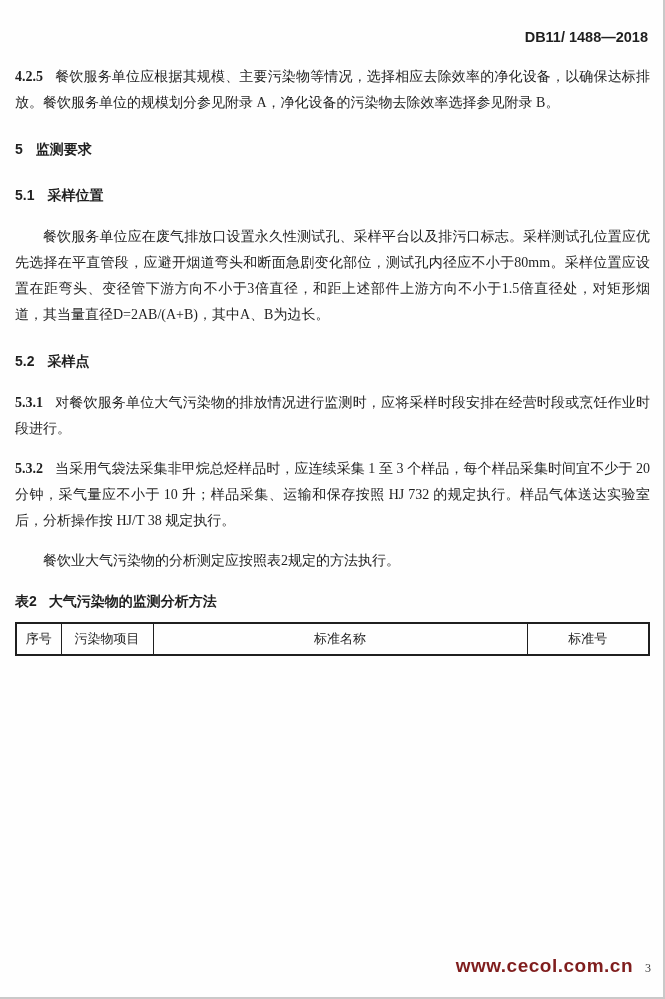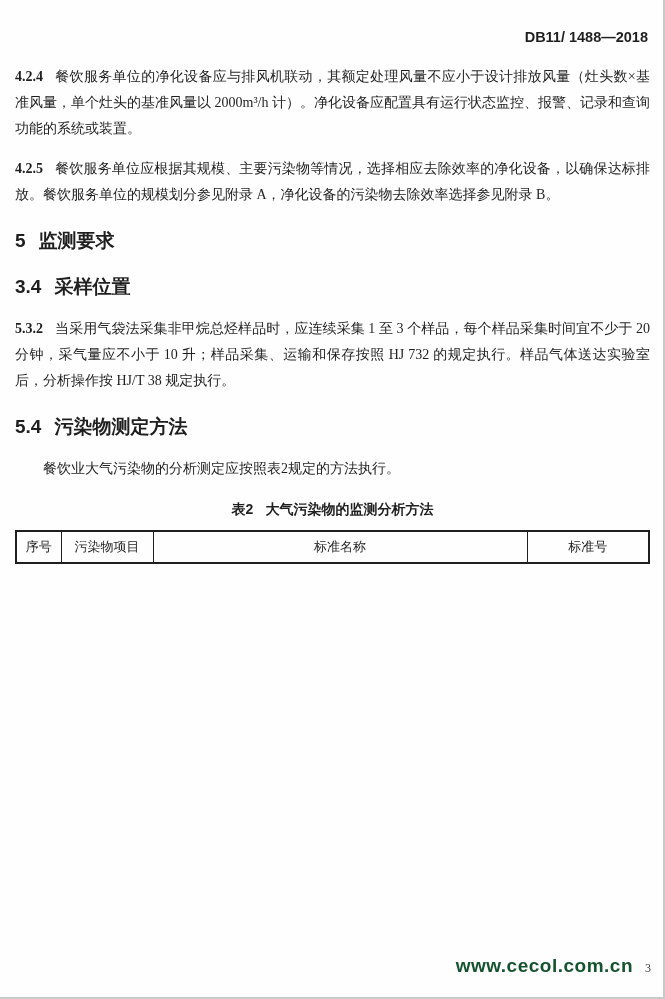--- a/index.html
+++ b/index.html
@@ -22,27 +22,26 @@
     font-weight:bold;
     font-size:14.5px;
     font-family:"Liberation Sans","DejaVu Sans",sans-serif;
     margin:2px 2px 14px 0;
   }
   p { margin:0 0 14px 0; text-align:justify; }
   .clause .num { font-weight:bold; margin-right:12px; white-space:nowrap; }
   .heading {
     font-weight:bold;
     font-family:"Liberation Sans","DejaVu Sans",sans-serif;
-    font-size:19px;
+    font-size:14px;
     margin:20px 0 16px 0;
   }
   .heading .h-num { margin-right:13px; }
   .indent { text-indent:2em; }
   .table-title {
-    text-align:center;
     font-weight:bold;
     font-family:"Liberation Sans","DejaVu Sans",sans-serif;
     margin:4px 0 8px 0;
   }
   .table-title .t-label { margin-right:12px; }
   table.methods {
     width:100%;
     border-collapse:collapse;
     font-size:13px;
     table-layout:fixed;
@@ -57,69 +56,70 @@
     overflow:hidden;
   }
   table.methods thead th { height:24px; border-bottom:2px solid #1f1f1f; }
   col.c-no { width:45px; }
   col.c-pollutant { width:92px; }
   col.c-name { width:auto; }
   col.c-stdno { width:122px; }
   .watermark {
     position:absolute;
     right:32px; bottom:20px;
-    color:#14532d;
+    color:#7f1d1d;
     font-weight:bold;
     font-size:19px;
     letter-spacing:0.5px;
     font-family:"Liberation Sans","DejaVu Sans",sans-serif;
   }
   .page-number {
     position:absolute;
     right:14px; bottom:18px;
     color:#3a3a3a;
     font-size:12px;
   }
 </style>
 </head>
 <body>
 
 <div class="page">
 
   <div class="doc-header">DB11/ 1488—2018</div>
 
-  <p class="clause">
-    <span class="num">4.2.4</span><span>餐饮服务单位的净化设备应与排风机联动，其额定处理风量不应小于设计排放风量（灶头数×基准风量，单个灶头的基准风量以 2000m³/h 计）。净化设备应配置具有运行状态监控、报警、记录和查询功能的系统或装置。</span>
-  </p>
 
   <p class="clause">
     <span class="num">4.2.5</span><span>餐饮服务单位应根据其规模、主要污染物等情况，选择相应去除效率的净化设备，以确保达标排放。餐饮服务单位的规模划分参见附录 A，净化设备的污染物去除效率选择参见附录 B。</span>
   </p>
 
 
   <div class="heading">
     <span class="h-num">5</span><span>监测要求</span>
   </div>
 
   <div class="heading">
-    <span class="h-num">3.4</span><span>采样位置</span>
+    <span class="h-num">5.1</span><span>采样位置</span>
+  </div>
+
+  <p class="indent">餐饮服务单位应在废气排放口设置永久性测试孔、采样平台以及排污口标志。采样测试孔位置应优先选择在平直管段，应避开烟道弯头和断面急剧变化部位，测试孔内径应不小于80mm。采样位置应设置在距弯头、变径管下游方向不小于3倍直径，和距上述部件上游方向不小于1.5倍直径处，对矩形烟道，其当量直径D=2AB/(A+B)，其中A、B为边长。</p>
+
+  <div class="heading">
+    <span class="h-num">5.2</span><span>采样点</span>
   </div>
 
 
 
-
-
+  <p class="clause">
+    <span class="num">5.3.1</span><span>对餐饮服务单位大气污染物的排放情况进行监测时，应将采样时段安排在经营时段或烹饪作业时段进行。</span>
+  </p>
 
   <p class="clause">
     <span class="num">5.3.2</span><span>当采用气袋法采集非甲烷总烃样品时，应连续采集 1 至 3 个样品，每个样品采集时间宜不少于 20 分钟，采气量应不小于 10 升；样品采集、运输和保存按照 HJ 732 的规定执行。样品气体送达实验室后，分析操作按 HJ/T 38 规定执行。</span>
   </p>
 
-  <div class="heading">
-    <span class="h-num">5.4</span><span>污染物测定方法</span>
-  </div>
 
   <p class="indent">餐饮业大气污染物的分析测定应按照表2规定的方法执行。</p>
 
   <div class="table-title">
     <span class="t-label">表2</span><span>大气污染物的监测分析方法</span>
   </div>
 
   <table class="methods">
     <colgroup>
       <col class="c-no">

